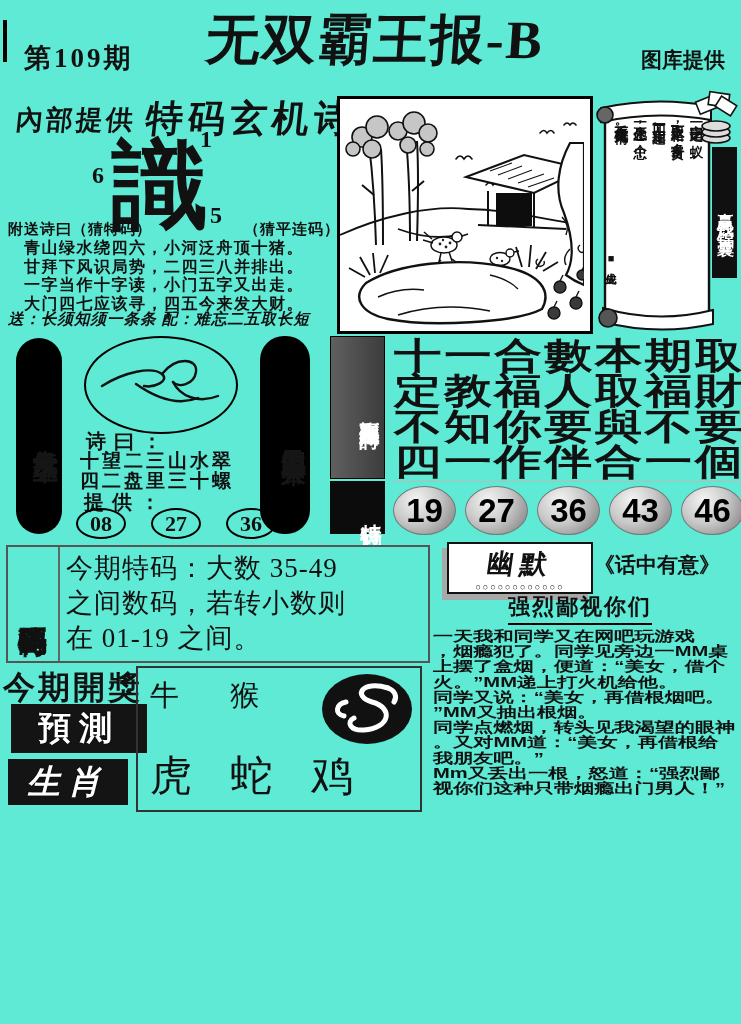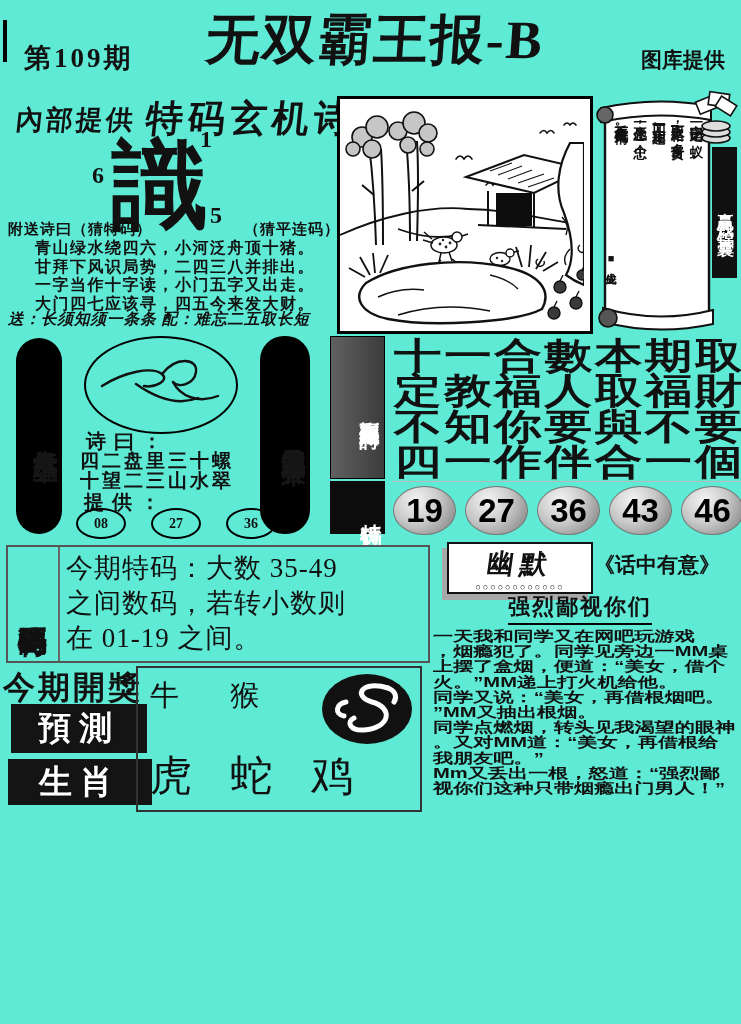--- a/index.html
+++ b/index.html
@@ -14,21 +14,21 @@
   .edge-mark{left:3px;top:20px;width:4px;height:42px;background:#000;}
   
   .neibu{left:16px;top:102px;font-size:27px;font-weight:800;letter-spacing:3px;transform:skewX(-6deg);}
   .texma{left:146px;top:94px;font-size:37px;font-weight:900;letter-spacing:5px;transform:skewX(-6deg);}
   .bigchar{left:112px;top:138px;font-size:96px;font-weight:900;line-height:96px;}
   .num-1{left:200px;top:126px;font-size:24px;font-weight:800;}
   .num-6{left:92px;top:162px;font-size:24px;font-weight:800;}
   .num-5{left:210px;top:202px;font-size:24px;font-weight:800;}
   .fusong{left:8px;top:220px;font-size:15px;font-weight:700;letter-spacing:1px;}
   .caiping{left:244px;top:220px;font-size:15px;font-weight:700;letter-spacing:1px;}
-  .mpoem{left:24px;top:239px;font-size:16px;font-weight:700;line-height:18.6px;letter-spacing:1.5px;white-space:nowrap;margin-left:11px;}
+  .mpoem{left:24px;top:239px;font-size:16px;font-weight:700;line-height:18.6px;letter-spacing:1.5px;white-space:nowrap;}
   .songline{left:8px;top:309px;font-size:15.5px;font-weight:700;letter-spacing:1px;white-space:nowrap;font-style:italic;}
   
   .picbox{left:337px;top:96px;width:250px;height:232px;border:3px solid #000;background:#fff;}
   
   .scrollwrap{left:595px;top:88px;width:146px;height:252px;}
   .scrollcols{position:absolute;left:18px;top:26px;width:92px;height:168px;display:flex;
               flex-direction:row-reverse;justify-content:space-between;}
   .scol{writing-mode:vertical-rl;text-orientation:upright;font-size:13.5px;font-weight:700;
         letter-spacing:1px;line-height:17px;white-space:nowrap;}
   .scroll-sign{position:absolute;left:8px;top:164px;writing-mode:vertical-rl;text-orientation:upright;
@@ -42,21 +42,21 @@
         text-orientation:upright;font-size:25px;font-weight:900;text-align:center;
         letter-spacing:2px;overflow:hidden;}
   .vbar-left{left:16px;top:338px;width:46px;height:196px;}
   .vbar-right{left:260px;top:336px;width:50px;height:198px;}
   .sigoval{left:84px;top:336px;width:150px;height:94px;border:2px solid #000;border-radius:50%;}
   .shiyue{left:86px;top:428px;font-size:20px;font-weight:800;letter-spacing:8px;}
   .midline{left:80px;top:451px;font-size:19px;font-weight:800;line-height:20px;letter-spacing:3px;white-space:nowrap;}
   .tigong{left:84px;top:489px;font-size:20px;font-weight:800;letter-spacing:8px;}
   .circrow{left:76px;top:508px;display:flex;gap:25px;}
   .circ{width:46px;height:27px;border:2px solid #000;border-radius:50%;display:flex;
-        align-items:center;justify-content:center;font-size:14px;font-weight:800;}
+        align-items:center;justify-content:center;font-size:22px;font-weight:800;}
   
   .holybar{left:330px;top:336px;width:55px;height:143px;background:linear-gradient(90deg,#606060,#3c3c3c);
            border:1px solid #000;color:#fff;writing-mode:vertical-rl;text-orientation:upright;
            font-size:20px;font-weight:800;text-align:center;letter-spacing:2px;box-sizing:border-box;padding-top:4px;}
   .teblock{left:330px;top:481px;width:55px;height:53px;background:#0c0c0c;color:#fff;
            writing-mode:vertical-rl;text-orientation:upright;font-size:21px;font-weight:800;
            text-align:center;letter-spacing:2px;box-sizing:border-box;padding-top:3px;}
   .holypoem{left:394px;top:338px;}
   .hline{font-family:"Liberation Sans",sans-serif;font-size:36px;font-weight:900;line-height:35.3px;
          letter-spacing:2px;white-space:nowrap;transform:scaleX(1.32);transform-origin:0 0;}
@@ -71,21 +71,21 @@
   .rangelabel{width:50px;border-right:2px solid #666;display:flex;flex-direction:column;
               align-items:center;justify-content:center;font-size:29px;font-weight:900;line-height:28px;
               writing-mode:vertical-rl;text-orientation:upright;}
   .rangetext{flex:1;padding:4px 2px 14px 6px;font-size:27px;font-weight:500;line-height:35px;
              letter-spacing:1px;white-space:nowrap;}
   
   .kaijiang{left:3px;top:666px;font-size:32px;font-weight:800;letter-spacing:3px;}
   .badge{background:#141414;color:#fff;display:flex;align-items:center;justify-content:center;
          font-size:33px;font-weight:900;letter-spacing:8px;text-shadow:0 0 2px #000;}
   .badge1{left:11px;top:704px;width:136px;height:49px;}
-  .badge2{left:8px;top:759px;width:144px;height:46px;}
+  .badge2{left:8px;top:759px;width:120px;height:46px;font-style:italic;}
   .zodiacbox{left:136px;top:666px;width:282px;height:142px;border:2px solid #333;}
   .zrow1{position:absolute;left:12px;top:8px;font-size:29px;letter-spacing:22px;font-weight:400;}
   .zrow2{position:absolute;left:12px;top:80px;font-size:42px;letter-spacing:14px;font-weight:400;}
   .zoval{position:absolute;right:8px;top:6px;width:90px;height:70px;background:#111;border-radius:50%;}
   
   .jokelogo{left:447px;top:542px;width:142px;height:48px;border:2px solid #111;background:#fff;
             box-shadow:-5px 6px 0 #a8a8a8;display:flex;flex-direction:column;align-items:center;justify-content:center;}
   .jokelogo .glyphs{font-family:"Liberation Sans",sans-serif;font-size:27px;font-weight:900;
             letter-spacing:6px;transform:skewX(-8deg);}
   .jokelogo .dots{font-size:9px;letter-spacing:2px;line-height:8px;margin-top:1px;}
@@ -284,22 +284,22 @@
       <g stroke="#111" stroke-width="2.4" fill="none" stroke-linecap="round">
         <path d="M16,48 C38,34 66,28 76,36 C84,43 68,50 58,48"></path>
         <path d="M76,36 C90,18 112,20 110,34 C108,47 92,50 87,44"></path>
         <path d="M87,44 C94,58 112,66 132,58"></path>
         <path d="M50,46 C70,60 92,68 112,60"></path>
       </g>
     </svg>
   </div>
   <div class="abs shiyue">诗曰：</div>
   <div class="abs midline">
+    <div>十望二三山水翠</div>
     <div>四二盘里三十螺</div>
-    <div>十望二三山水翠</div>
   </div>
   <div class="abs tigong">提供：</div>
   <div class="abs circrow">
     <div class="circ">08</div>
     <div class="circ">27</div>
     <div class="circ">36</div>
   </div>
 
   <div class="abs holybar">福彩聖經詩曰</div>
   <div class="abs teblock">特碼</div>

